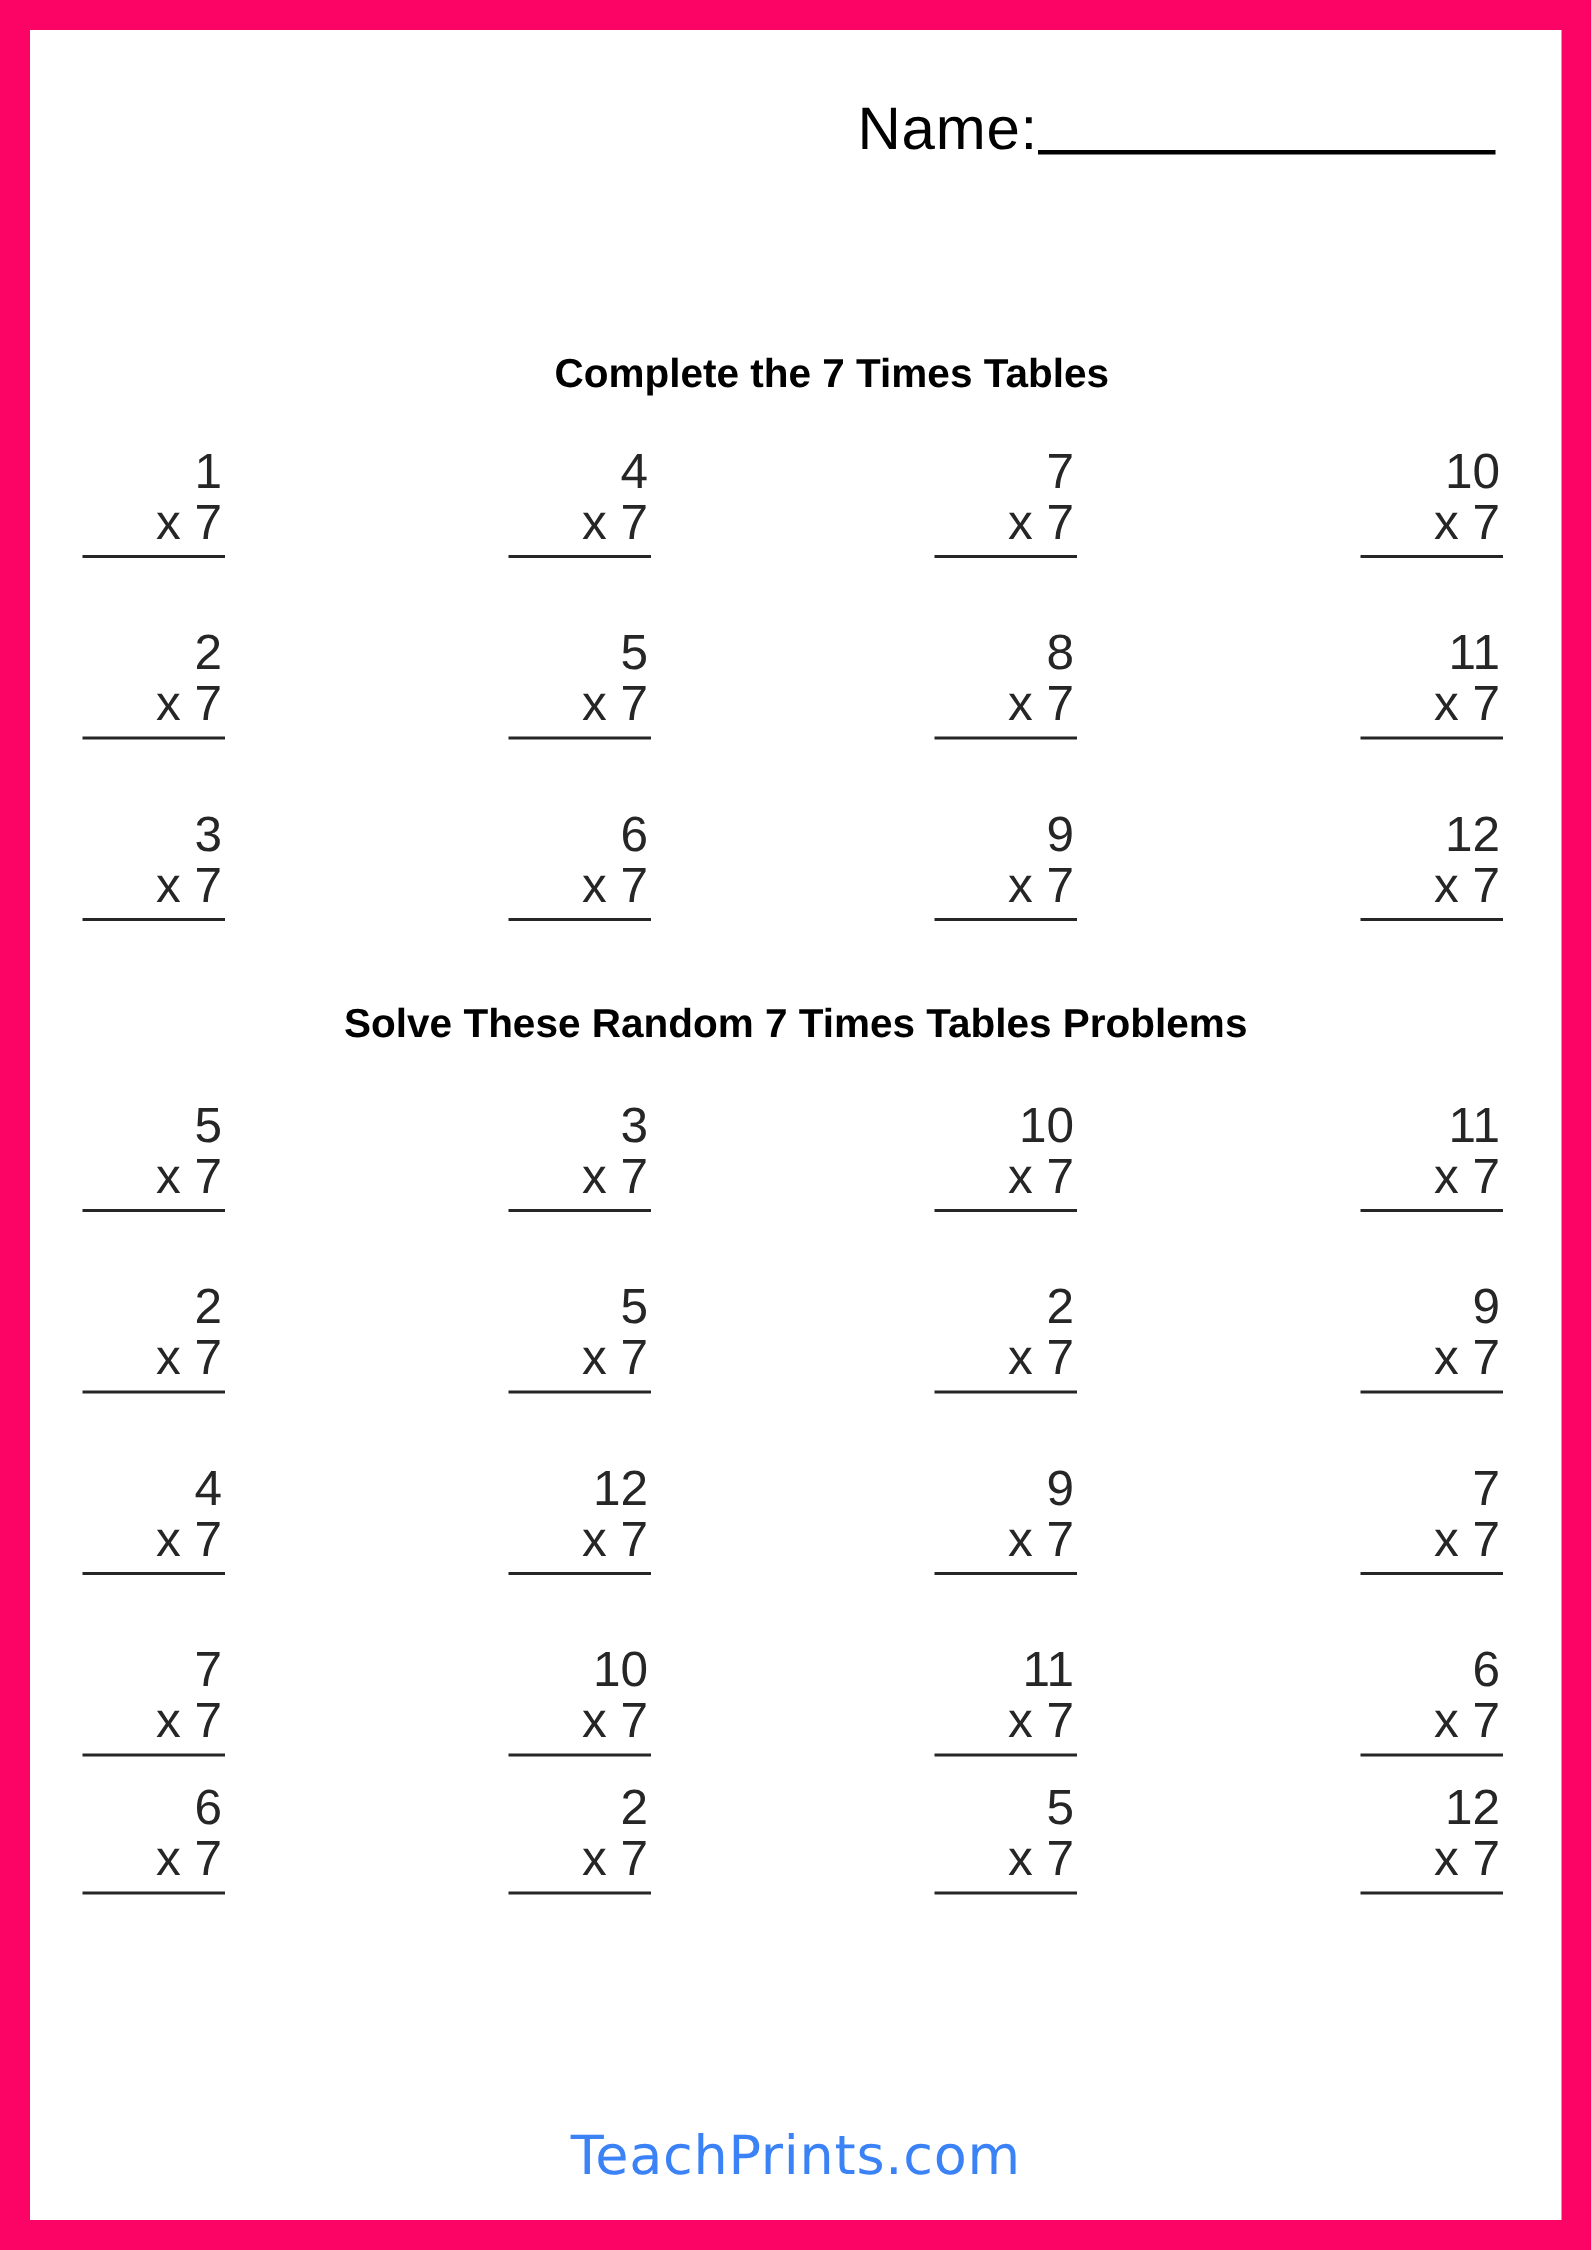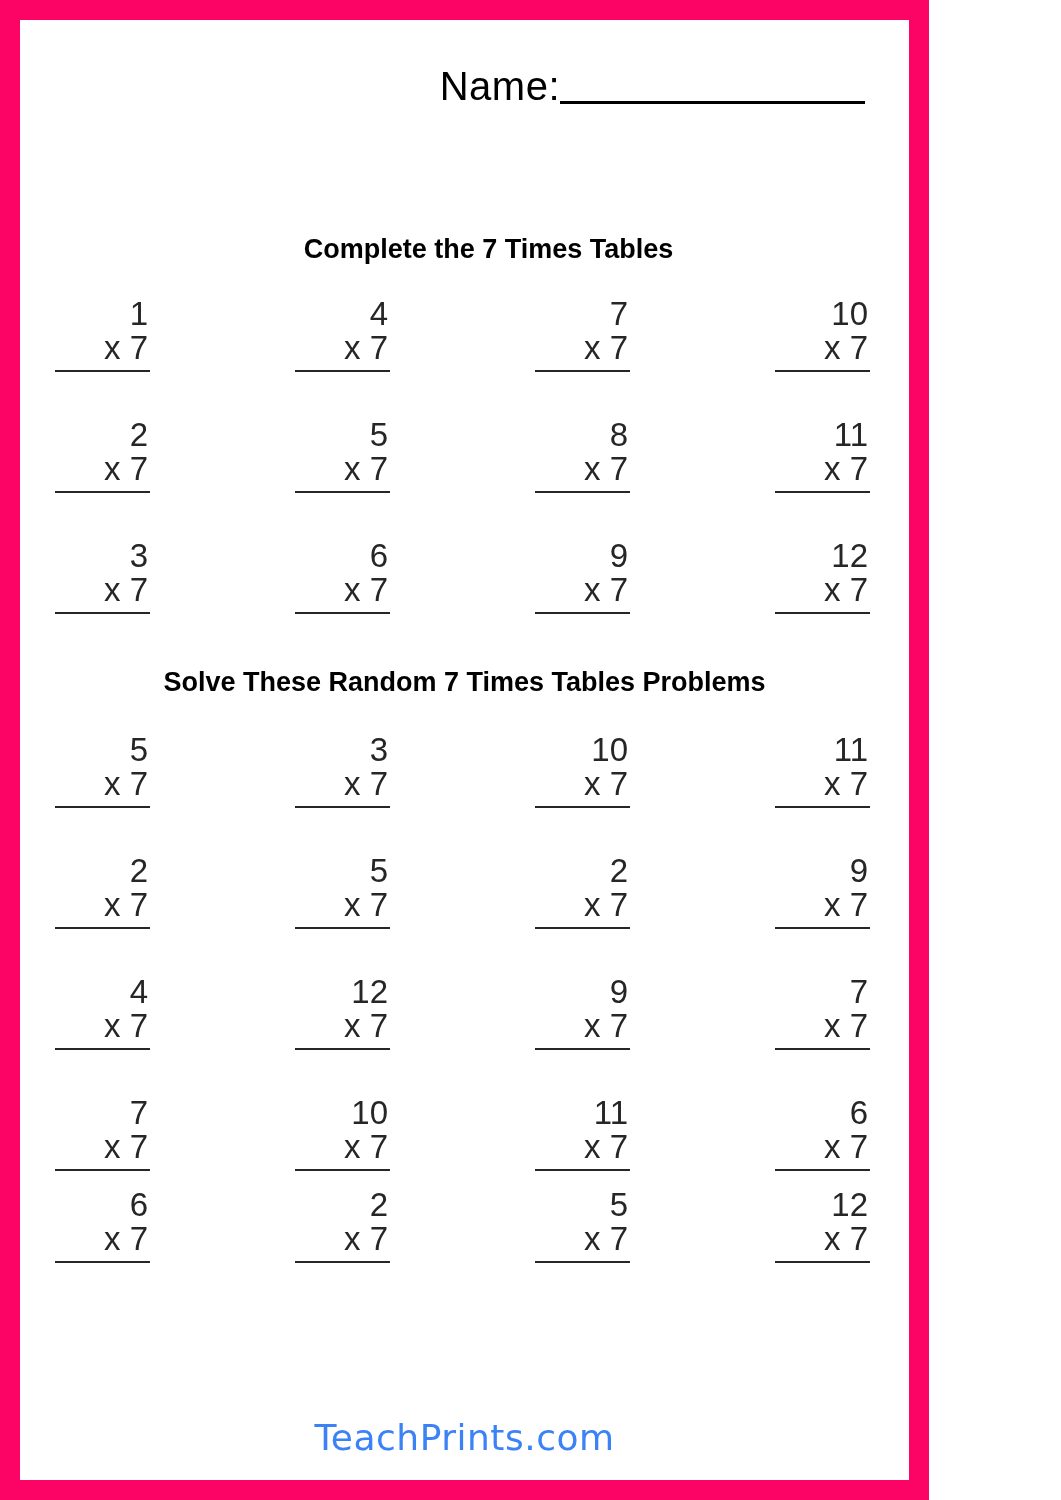--- a/index.html
+++ b/index.html
@@ -4,21 +4,21 @@
 <style>
   * { margin: 0; padding: 0; box-sizing: border-box; }
   html, body { background: #ffffff; }
   body {
     width: 1061px; height: 1500px;
     font-family: "Liberation Sans", sans-serif;
     color: #000;
   }
   .page {
     position: relative;
-    width: 929px; height: 1500px;
+    width: 1061px; height: 1500px;
     border: 20px solid #fc0366; 
     background: #ffffff;
     overflow: hidden;
   }
   .name-row {
     margin: 44px 44px 0 0;
     text-align: right;
     font-size: 40px;
     white-space: nowrap;
   }

